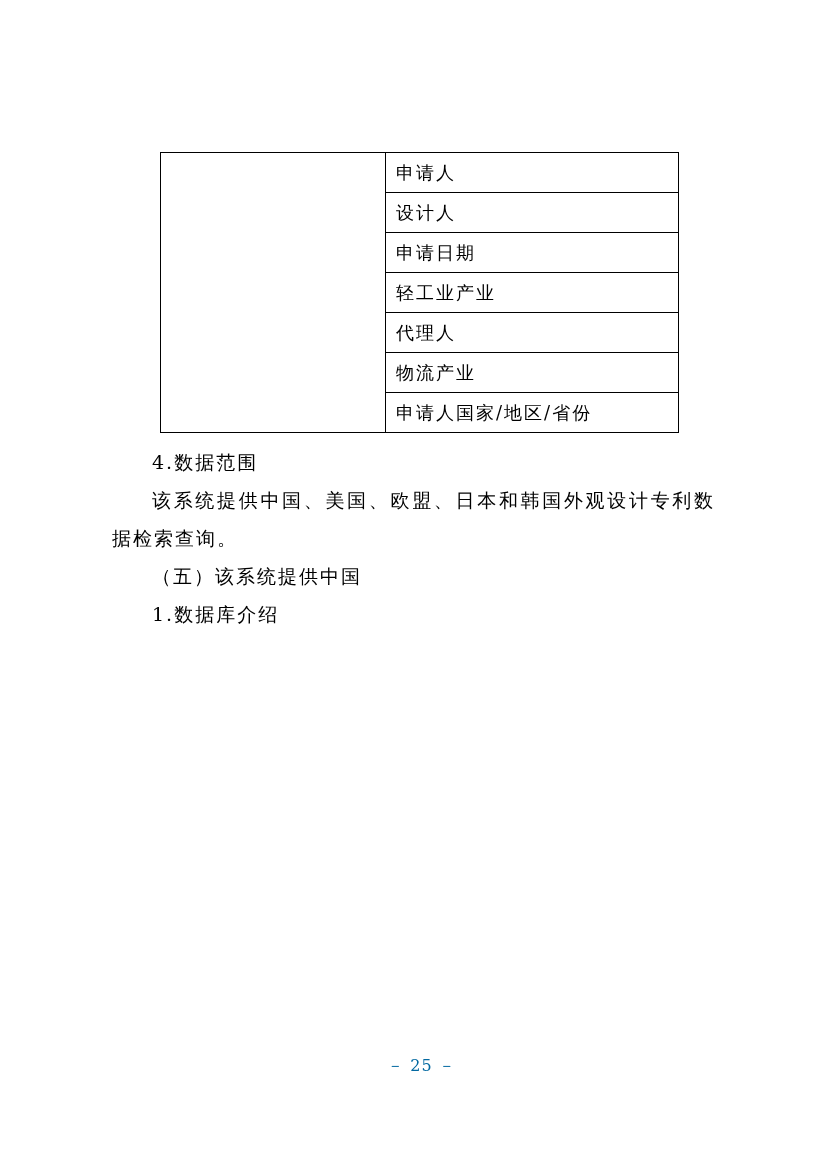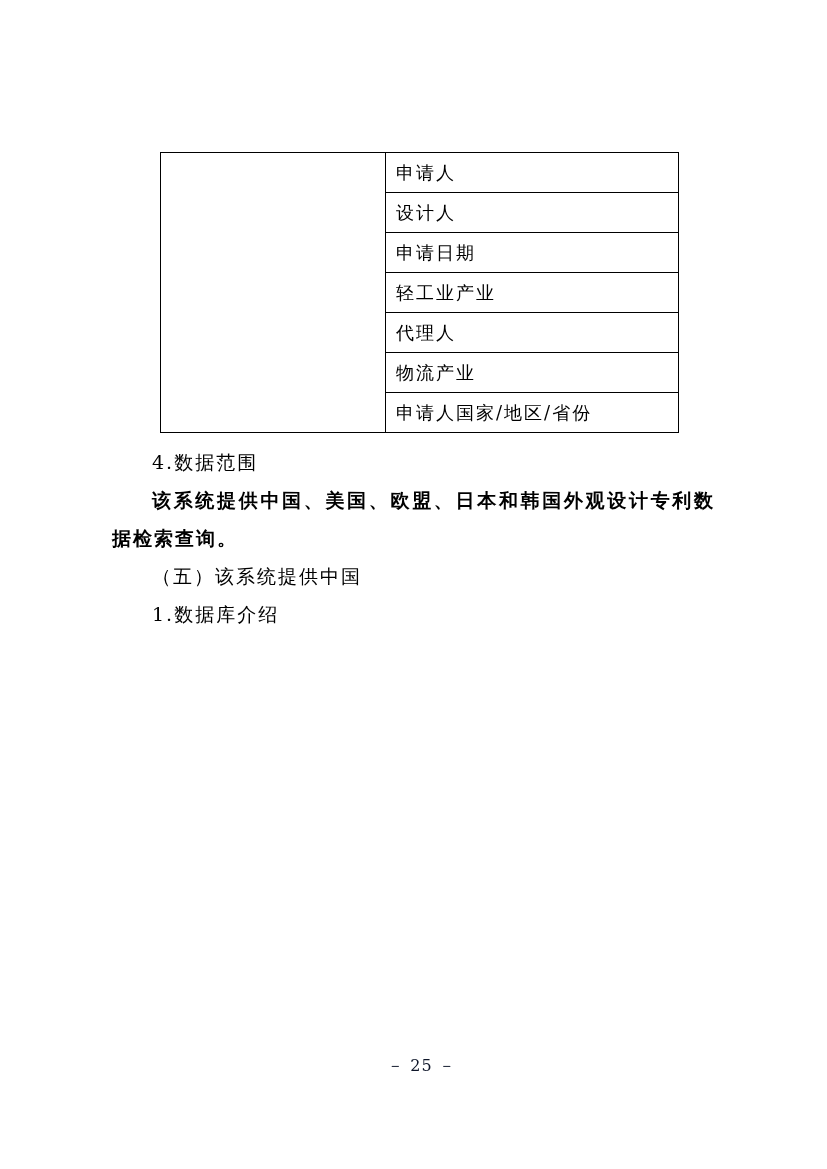--- a/index.html
+++ b/index.html
@@ -42,31 +42,30 @@
     letter-spacing: 2px;
     padding-left: 40px;
   }
   .heading.first { margin-top: 10px; }
   .para {
     font-size: 19px;
     line-height: 38px;
     letter-spacing: 2px;
     text-align: justify;
     text-indent: 40px;
-    font-weight: bold;
   }
   .page-number {
     position: absolute;
     left: 16px;
     right: 0;
     bottom: 92px;
     text-align: center;
     font-size: 16px;
     letter-spacing: 1px;
-    color: #0f172a;
+    color: #0369a1;
   }
 </style>
 </head>
 <body>
 
 <div class="page">
 
   <table class="data-table">
     <tbody>
       <tr>

